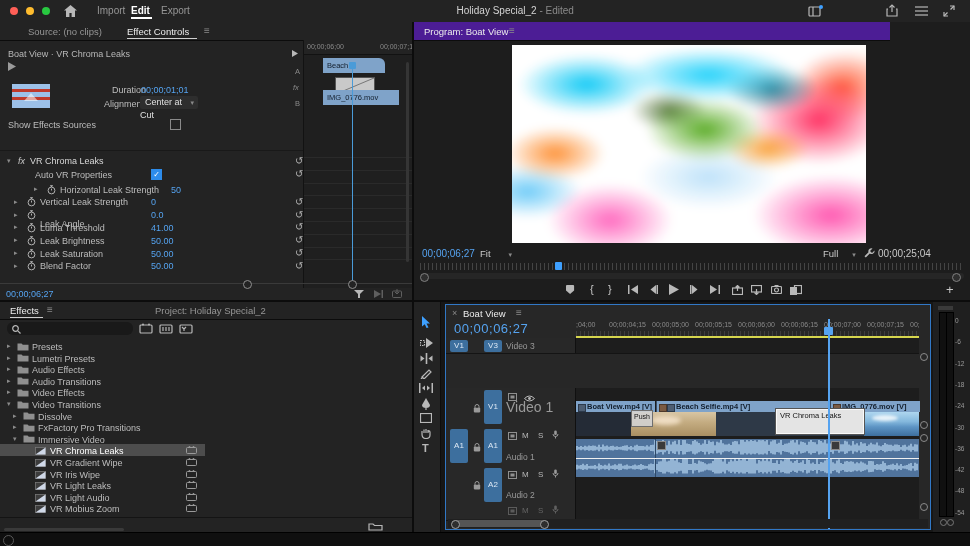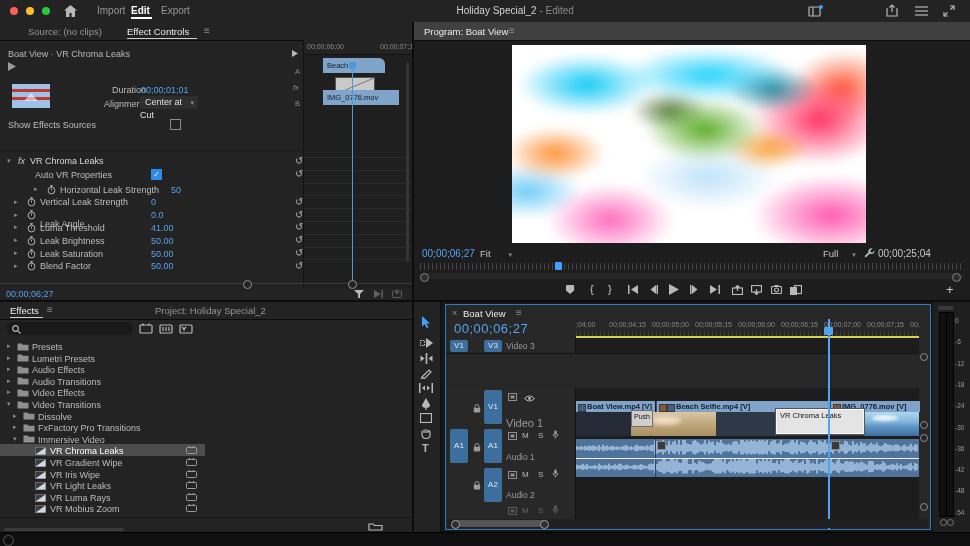--- a/index.html
+++ b/index.html
@@ -394,21 +394,21 @@
             <rect x="0.5" y="1.5" width="10" height="6" rx="1" fill="none" stroke="#9a9a9a"></rect>
             <circle cx="3.5" cy="0.9" r="0.9" fill="#9a9a9a"></circle>
             <circle cx="7.5" cy="0.9" r="0.9" fill="#9a9a9a"></circle>
           </svg>
         </div>
         <div class="treerow" style="top: 150.8px;">
           <span class="abs" style="left:35px;top:2px;"><svg width="11" height="8" viewBox="0 0 11 8">
               <rect x="0.5" y="0.5" width="10" height="7" fill="#3c3c3c" stroke="#777" stroke-width="0.8"></rect>
               <path d="M0.5 7.5 L10.5 0.5 L10.5 7.5 Z" fill="#cfd8e8"></path>
             </svg></span>
-          <span class="abs nw" style="left:50px;top:1px;">VR Luma Rays</span>
+          <span class="abs nw" style="left:50px;top:1px;">VR Light Audio</span>
           <svg width="11" height="8" viewBox="0 0 11 8" style="position:absolute;left:186px;top:2px;">
             <rect x="0.5" y="1.5" width="10" height="6" rx="1" fill="none" stroke="#9a9a9a"></rect>
             <circle cx="3.5" cy="0.9" r="0.9" fill="#9a9a9a"></circle>
             <circle cx="7.5" cy="0.9" r="0.9" fill="#9a9a9a"></circle>
           </svg>
         </div>
         <div class="treerow" style="top: 162.4px;">
           <span class="abs" style="left:35px;top:2px;"><svg width="11" height="8" viewBox="0 0 11 8">
               <rect x="0.5" y="0.5" width="10" height="7" fill="#3c3c3c" stroke="#777" stroke-width="0.8"></rect>
               <path d="M0.5 7.5 L10.5 0.5 L10.5 7.5 Z" fill="#cfd8e8"></path>
@@ -431,21 +431,21 @@
         </svg>
       <div class="abs" style="left:4px;top:10px;width:120px;height:3px;background:#3a3a3a;border-radius:2px;"></div>
     </div>
   </div>
 
   <div class="abs hairline" style="left:412px;top:22px;width:2px;height:510px;"></div>
   <div class="abs hairline" style="left:0;top:300px;width:412px;height:2px;"></div>
   <div class="abs hairline" style="left:414px;top:300px;width:556px;height:2px;"></div>
 
   <div class="abs" style="left:414px;top:22px;width:556px;height:278px;background:#1d1d1d;">
-    <div class="abs" style="left:0;top:0;width:556px;height:18px;background:#404040;border-bottom:1px solid #0c0c0c;">
+    <div class="abs" style="left:0;top:0;width:476px;height:18px;background:#4c1d95;border-bottom:1px solid #0c0c0c;">
       <span class="abs nw tab-active" style="left:10px;top:4px;font-size:9.5px;">Program: Boat View</span>
       <span class="abs dim" style="left:95px;top:3px;font-size:10px;">≡</span>
     </div>
 
     <div class="abs" style="left:98px;top:23px;width:354px;height:198px;background:#fff;overflow:hidden;">
       <div class="abs" style="left:-20px;top:-20px;width:394px;height:238px;filter:blur(5px) saturate(1.3);background:
         radial-gradient(95px 42px at 24% 25%, rgba(40,190,225,.95), rgba(40,190,225,0) 72%),
         radial-gradient(120px 38px at 55% 21%, rgba(45,195,230,.9), rgba(45,195,230,0) 72%),
         radial-gradient(65px 32px at 71% 27%, rgba(25,105,125,.85), rgba(25,105,125,0) 72%),
         radial-gradient(85px 45px at 54% 44%, rgba(85,155,40,.9), rgba(85,155,40,0) 70%),
@@ -627,21 +627,21 @@
             </svg></span>
           <div class="abs trk-target" style="left:38px;top:2px;width:18px;height:34px;line-height:34px;font-size:8px;">V1</div>
           <span class="abs" style="left:62px;top:5px;"><svg width="9" height="8" viewBox="0 0 9 8">
               <rect x="0.5" y="0.5" width="8" height="7" fill="none" stroke="#8f8f8f"></rect>
               <rect x="2.5" y="2.5" width="4" height="3" fill="#8f8f8f"></rect>
             </svg></span>
           <span class="abs" style="left:78px;top:5.5px;"><svg width="11" height="7" viewBox="0 0 11 7">
               <path d="M0.5 3.5 Q5.5 -1.5 10.5 3.5 Q5.5 8.5 0.5 3.5 Z" fill="none" stroke="#b8b8b8"></path>
               <circle cx="5.5" cy="3.5" r="1.4" fill="#b8b8b8"></circle>
             </svg></span>
-          <span class="abs nw" style="left:60px;top:29px;color:#9a9a9a;font-size:11px;">Video 1</span>
+          <span class="abs nw" style="left:60px;top:11px;color:#9a9a9a;font-size:14px;">Video 1</span>
         </div>
         <div class="abs" style="left: 0px; top: 89px; width: 473px; height: 39px; border-bottom: 1px solid rgb(20, 20, 20);">
           <div class="abs" style="left:0;top:0;width:130px;height:39px;background:#282828;border-right:1px solid #101010;box-sizing:border-box;"></div>
           <div class="abs" style="left:130px;top:0;width:343px;height:39px;background:#1d1d1d;"></div>
           <div class="abs trk-target" style="left:4px;top:2px;width:18px;height:34px;line-height:34px;font-size:8px;">A1</div>
           <span class="abs" style="left:27px;top:15.5px;"><svg width="8" height="9" viewBox="0 0 8 9">
               <rect x="0.8" y="3.8" width="6.4" height="4.6" rx="0.8" fill="#9a9a9a"></rect>
               <path d="M2 4 V2.5 A2 2 0 0 1 6 2.5 V4" fill="none" stroke="#9a9a9a"></path>
             </svg></span>
           <div class="abs trk-target" style="left:38px;top:2px;width:18px;height:34px;line-height:34px;font-size:8px;">A1</div>

